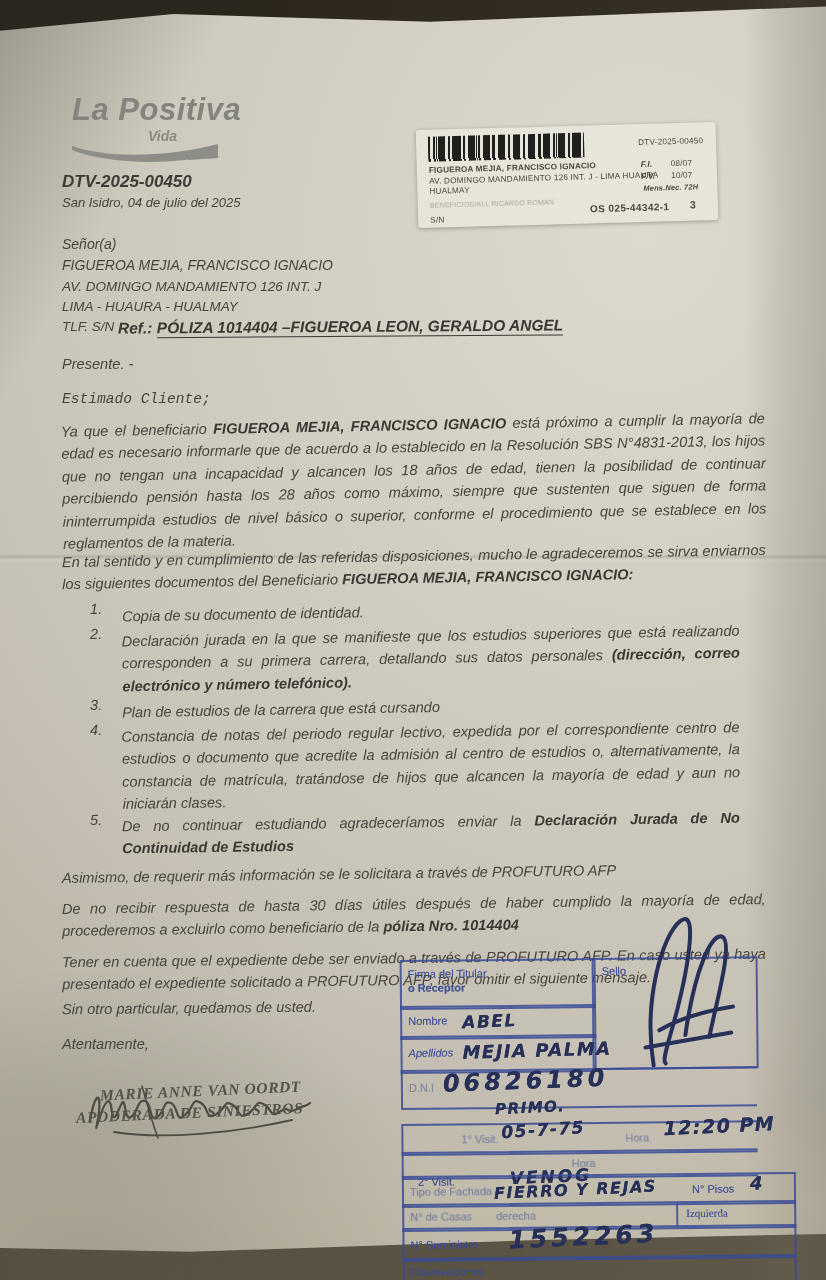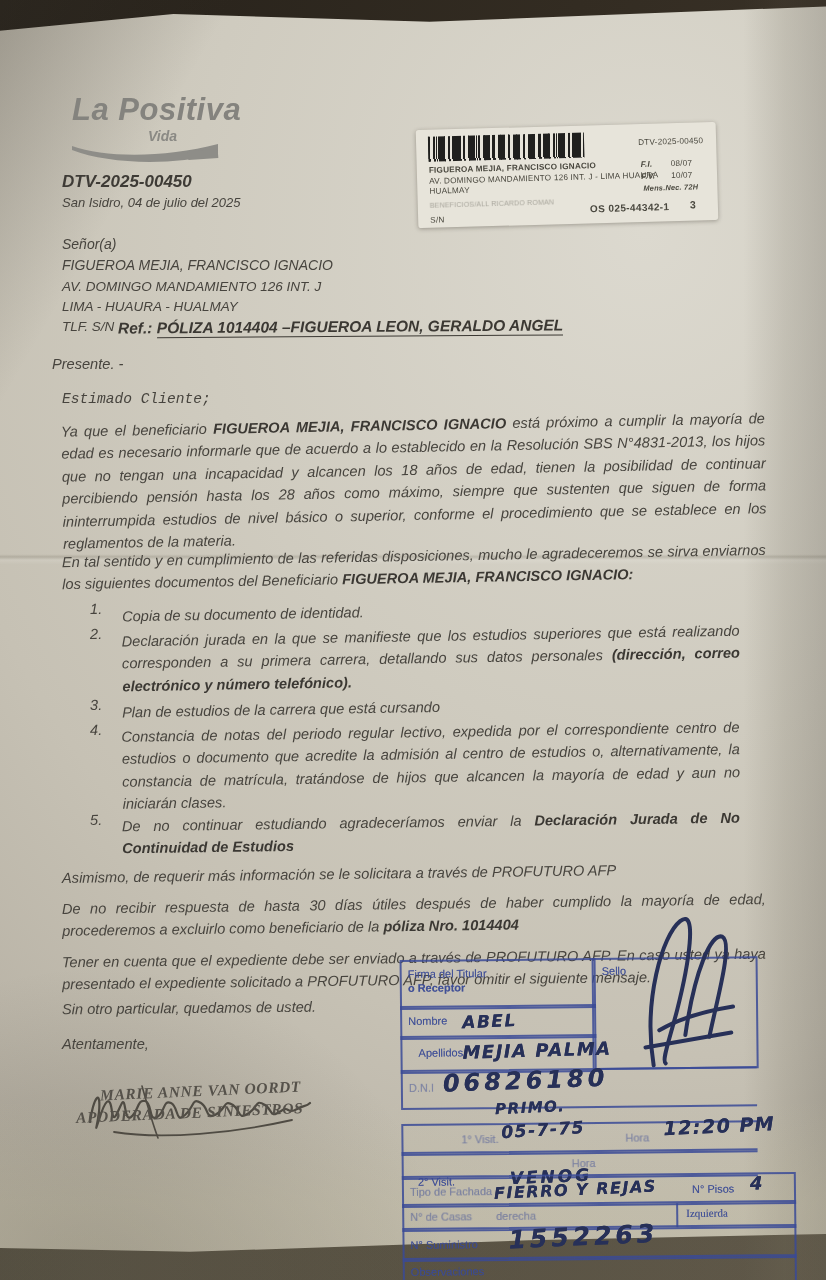--- a/index.html
+++ b/index.html
@@ -96,21 +96,21 @@
   </div>
 
   <div class="t addr" style="top:234px;">Señor(a)</div>
   <div class="t addr" style="top:255px;">FIGUEROA MEJIA, FRANCISCO IGNACIO</div>
   <div class="t addr" style="top:276px;font-size:13.5px;">AV. DOMINGO MANDAMIENTO 126 INT. J</div>
   <div class="t addr" style="top:296px;font-size:13.5px;">LIMA - HUAURA - HUALMAY</div>
   <div class="t addr" style="top:316px;font-size:13.5px;">TLF. S/N</div>
 
   <div class="t refline"><span>Ref.: </span><span class="u">PÓLIZA 1014404 –FIGUEROA LEON, GERALDO ANGEL</span></div>
 
-  <div class="t plain" style="left:52px;top:356px;">Presente. -</div>
+  <div class="t plain" style="left:62px;top:356px;">Presente. -</div>
   <div class="t plain" style="left:62px;top:391px;font-family:Liberation Mono, monospace;">Estimado Cliente;</div>
 
   <div class="t para" style="left:62px;top:414px;transform:rotate(-1.1deg);"><span>Ya que el beneficiario </span><span class="b">FIGUEROA MEJIA, FRANCISCO IGNACIO</span><span> está próximo a cumplir la mayoría de edad es necesario informarle que de acuerdo a lo establecido en la Resolución SBS N°4831-2013, los hijos que no tengan una incapacidad y alcancen los 18 años de edad, tienen la posibilidad de continuar percibiendo pensión hasta los 28 años como máximo, siempre que sustenten que siguen de forma ininterrumpida estudios de nivel básico o superior, conforme el procedimiento que se establece en los reglamentos de la materia.</span></div>
   <div class="t para" style="left:62px;top:545px;transform:rotate(-1deg);"><span>En tal sentido y en cumplimiento de las referidas disposiciones, mucho le agradeceremos se sirva enviarnos los siguientes documentos del Beneficiario </span><span class="b">FIGUEROA MEJIA, FRANCISCO IGNACIO:</span></div>
 
   <div>
     <div class="list-num" style="left:90px;top:601px;transform:rotate(-1deg);">1.</div>
     <div class="list-txt" style="left:122px;top:600px;transform:rotate(-1deg);"><span>Copia de su documento de identidad.</span></div>
     <div class="list-num" style="left:90px;top:626px;transform:rotate(-1deg);">2.</div>
     <div class="list-txt" style="left:122px;top:625px;transform:rotate(-1deg);"><span>Declaración jurada en la que se manifieste que los estudios superiores que está realizando corresponden a su primera carrera, detallando sus datos personales </span><span class="b">(dirección, correo electrónico y número telefónico).</span></div>
@@ -157,21 +157,21 @@
         <path d="M30,142 L116,128"></path>
       </g>
     </svg>
 
     <div class="cell" style="left:0;top:60px;width:192px;height:30px;">
       <div class="lbl" style="left:6px;top:7px;">Nombre</div>
     </div>
     <div class="hw" style="left:62px;top:66px;font-size:17px;transform:rotate(-2deg);">ABEL</div>
 
     <div class="cell" style="left:0;top:90px;width:192px;height:34px;">
-      <div class="lbl" style="left:16px;top:9px;">Apellidos</div>
+      <div class="lbl" style="left:6px;top:9px;font-style:italic;">Apellidos</div>
     </div>
     <div class="hw" style="left:62px;top:95px;font-size:18px;transform:rotate(-1deg);">MEJIA PALMA</div>
 
     <div class="cell" style="left:0;top:124px;width:354px;height:36px;border-right:none;">
       <div class="lbl faint" style="left:6px;top:10px;">D.N.I</div>
     </div>
     <div class="hw" style="left:42px;top:122px;font-size:24px;letter-spacing:4px;transform:rotate(-1.5deg);">06826180</div>
     <div class="hw" style="left:94px;top:154px;font-size:15px;transform:rotate(-2deg);">PRIMO.</div>
 
     <div class="cell" style="left:0;top:178px;width:354px;height:28px;border-right:none;">

